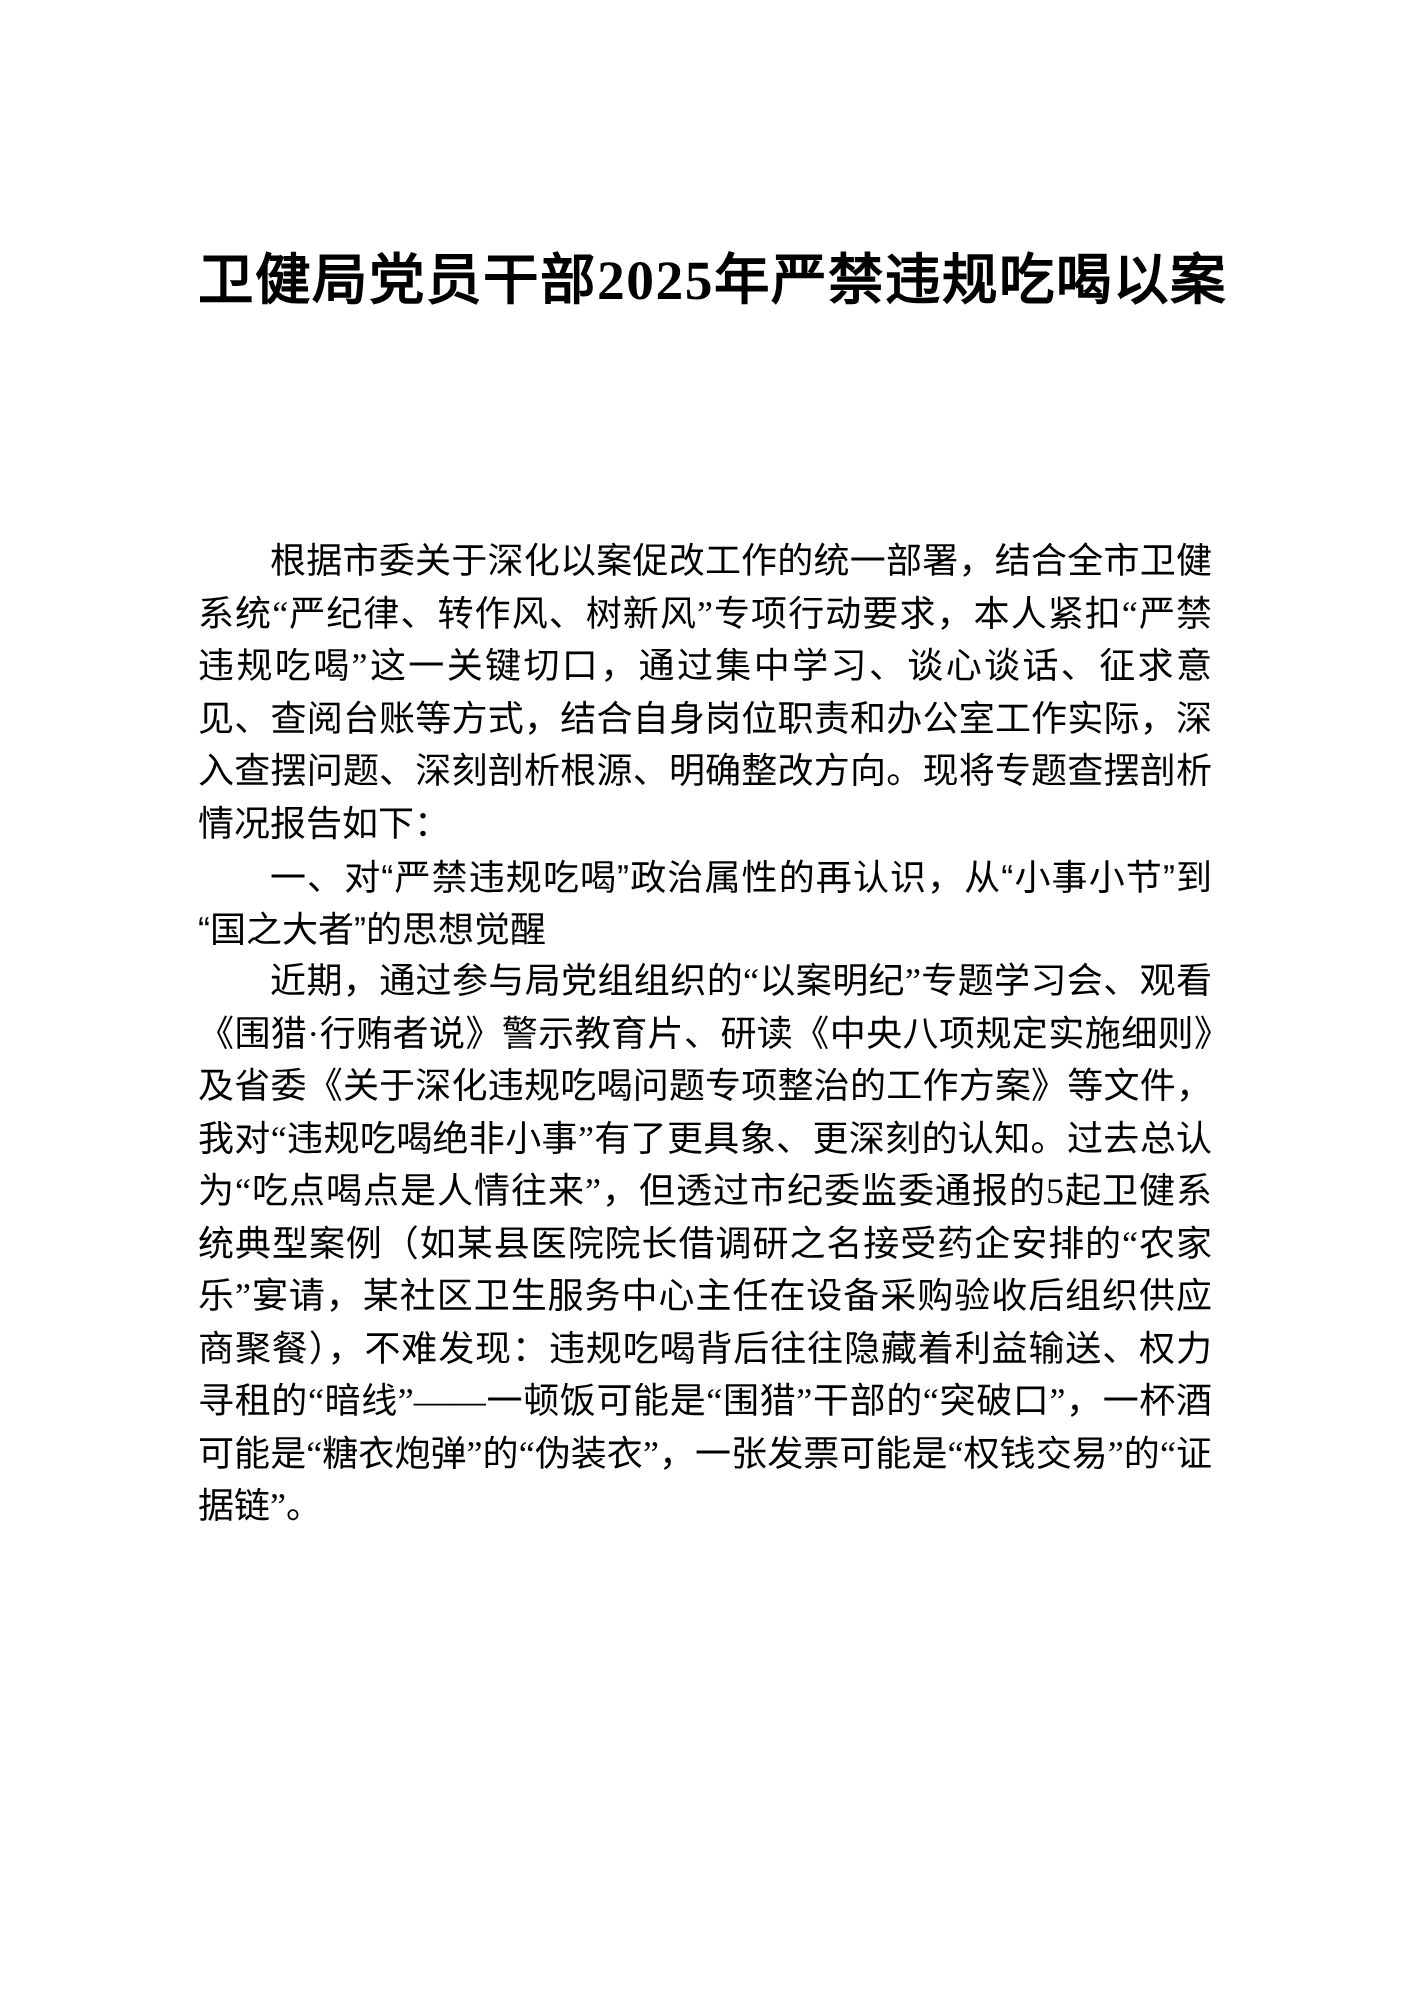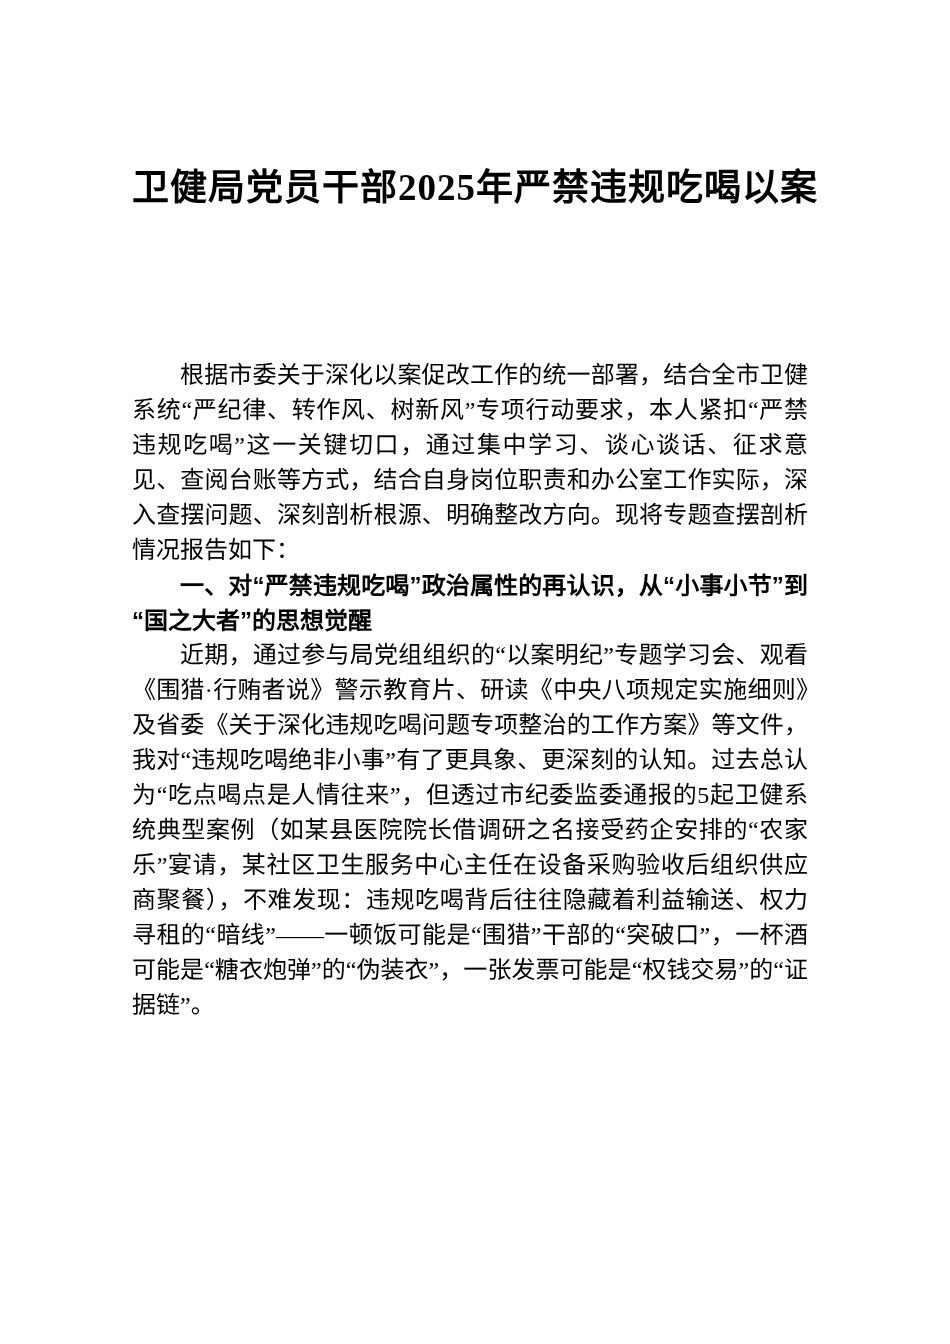--- a/index.html
+++ b/index.html
@@ -39,21 +39,21 @@
     text-justify: inter-ideograph;
     margin-top: 28px;
   }
   .para {
     margin: 0;
     padding: 0;
     text-indent: 2em;
     word-break: break-all;
   }
   .para.heading {
-    font-weight: bold;
+    font-weight: normal;
     font-family: "Liberation Sans", "DejaVu Sans", sans-serif;
   }
 </style>
 </head>
 <body>
 
 <div class="page">
 
   <h1 class="doc-title">
     <span class="title-line">卫健局党员干部2025年严禁违规吃喝以案</span>

